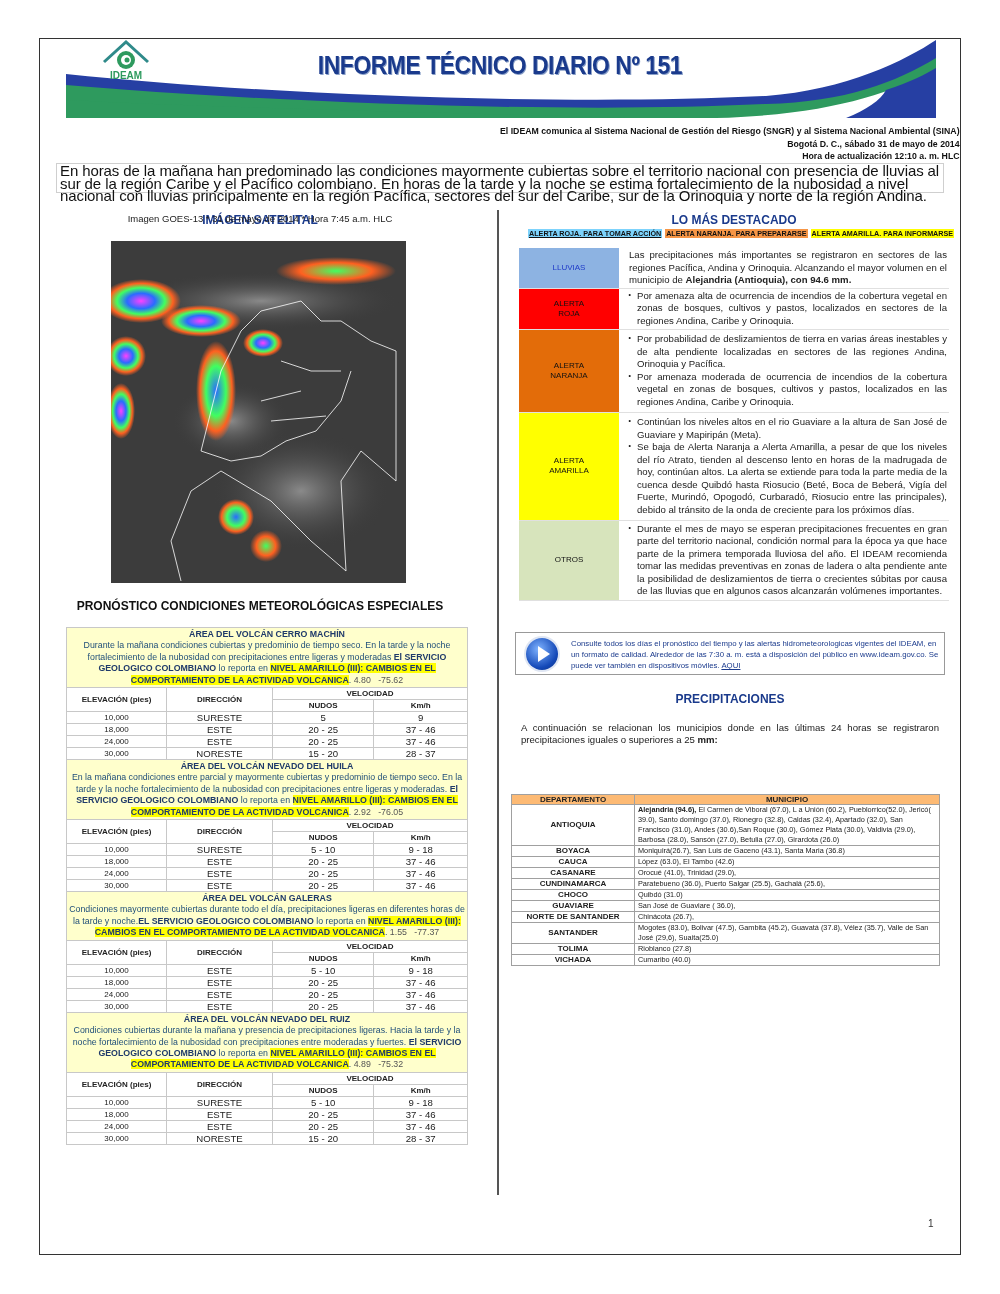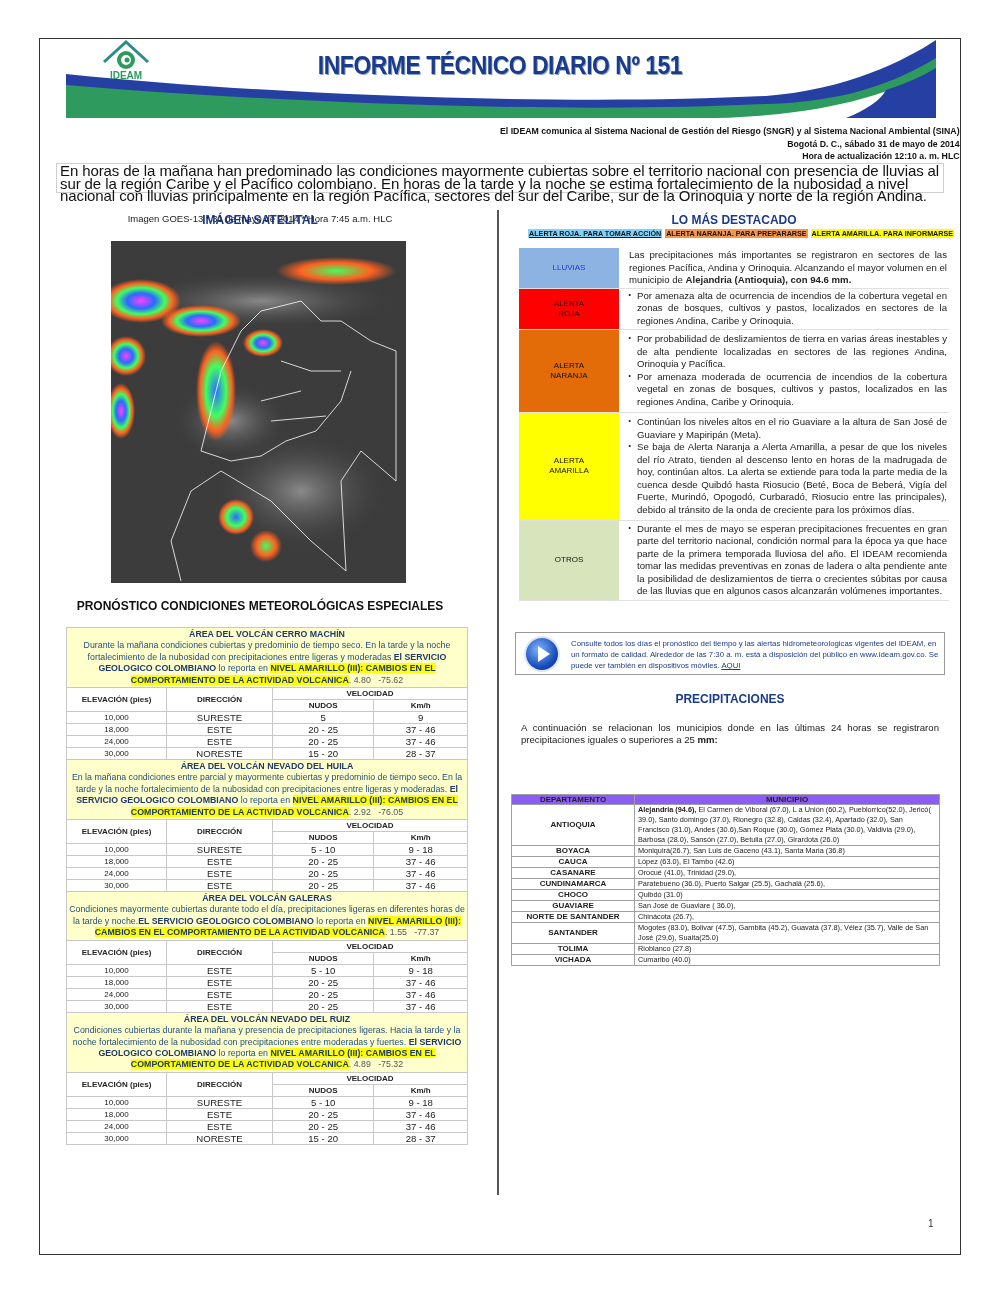--- a/index.html
+++ b/index.html
@@ -59,21 +59,21 @@
   .play { position: absolute; left: 10px; top: 5px; width: 32px; height: 32px; border-radius: 50%; background: radial-gradient(circle at 40% 35%, #7fb3ff, #1449b8 65%, #0b2f7c); box-shadow: 0 0 0 2px #dfe6f3; }
   .play::after { content: ""; position: absolute; left: 12px; top: 8px; border-left: 12px solid #fff; border-top: 8px solid transparent; border-bottom: 8px solid transparent; }
   .info-txt { position: absolute; left: 55px; top: 5px; width: 370px; font-size: 7.8px; line-height: 11px; color: #1a3a8c; }
   .info-txt a { color: #1a3a8c; text-decoration: underline; }
 
   .prec-intro { position: absolute; left: 521px; top: 722px; width: 418px; font-size: 9.6px; line-height: 12px; text-align: justify; }
 
   
   .prec { position: absolute; left: 511px; top: 794px; width: 429px; border-collapse: collapse; }
   .prec td { border: 1px solid #a0a0a0; font-size: 7.3px; line-height: 10px; }
-  .prec th { background: #8b5cf6; border: 1px solid #a0a0a0; font-size: 8px; font-weight: bold; }
+  .prec th { background: #fdba74; border: 1px solid #a0a0a0; font-size: 8px; font-weight: bold; }
   .prec .dep { width: 123px; text-align: center; font-weight: bold; font-size: 8px; }
   .prec .mun { padding: 0 3px; }
 
   .pagenum { position: absolute; left: 928px; top: 1218px; font-size: 10px; color: #333; }
 </style>
 </head>
 <body>
 
 <div class="page"></div>
 

